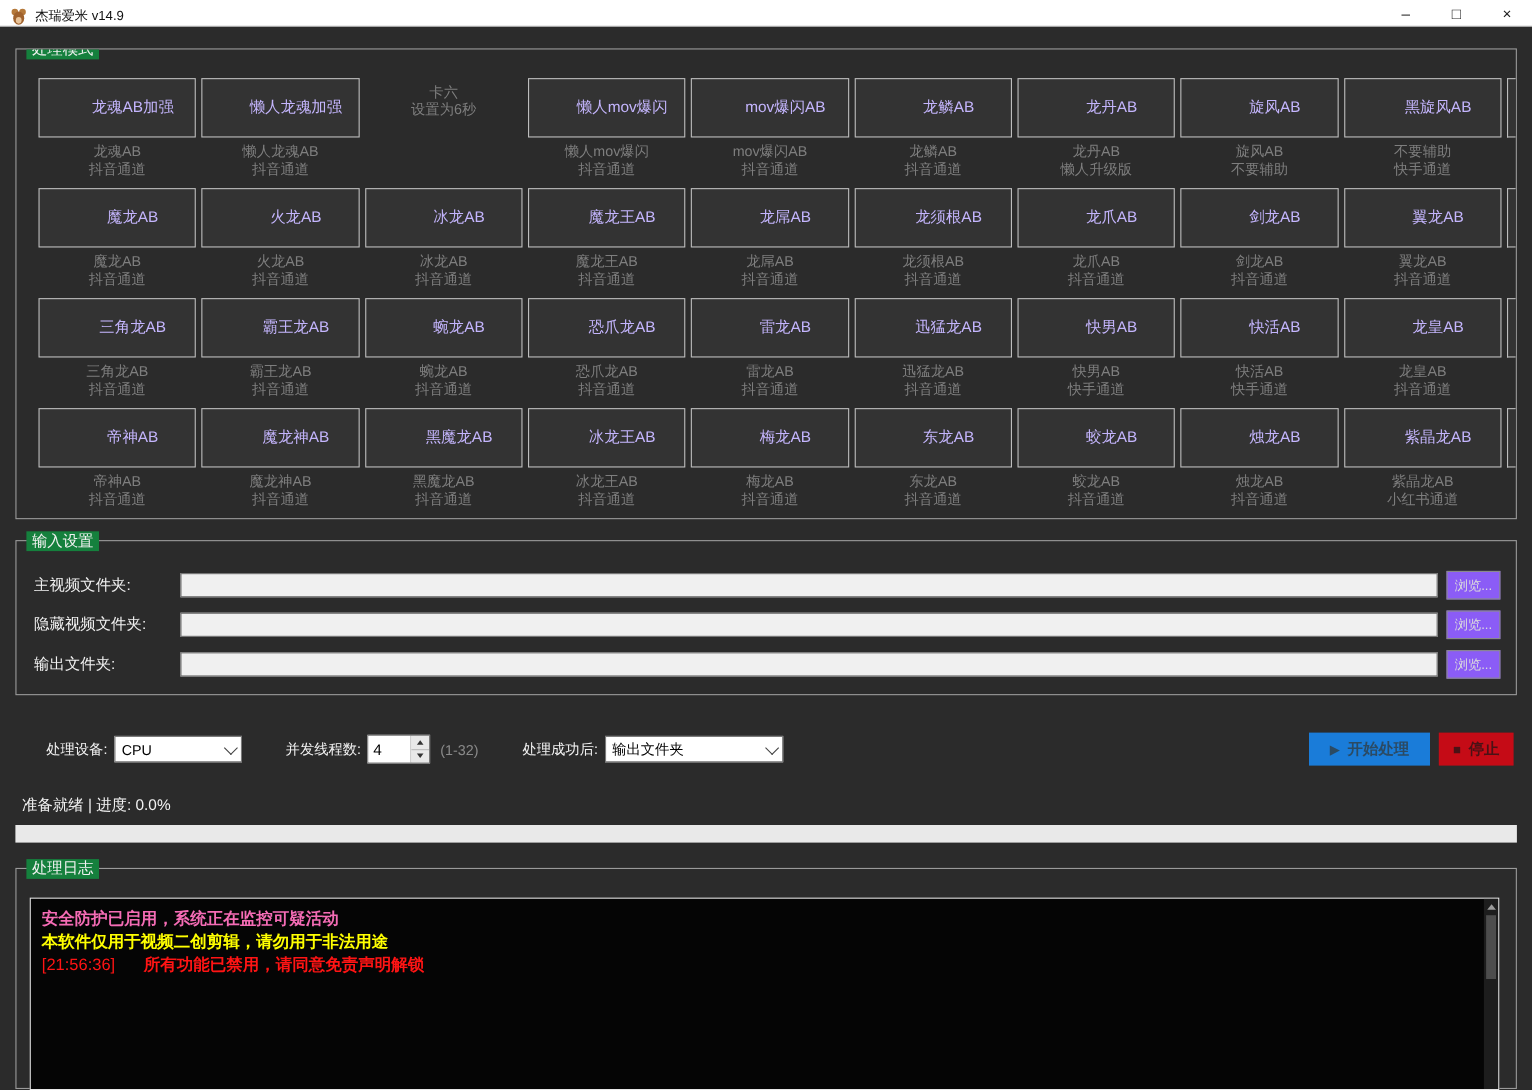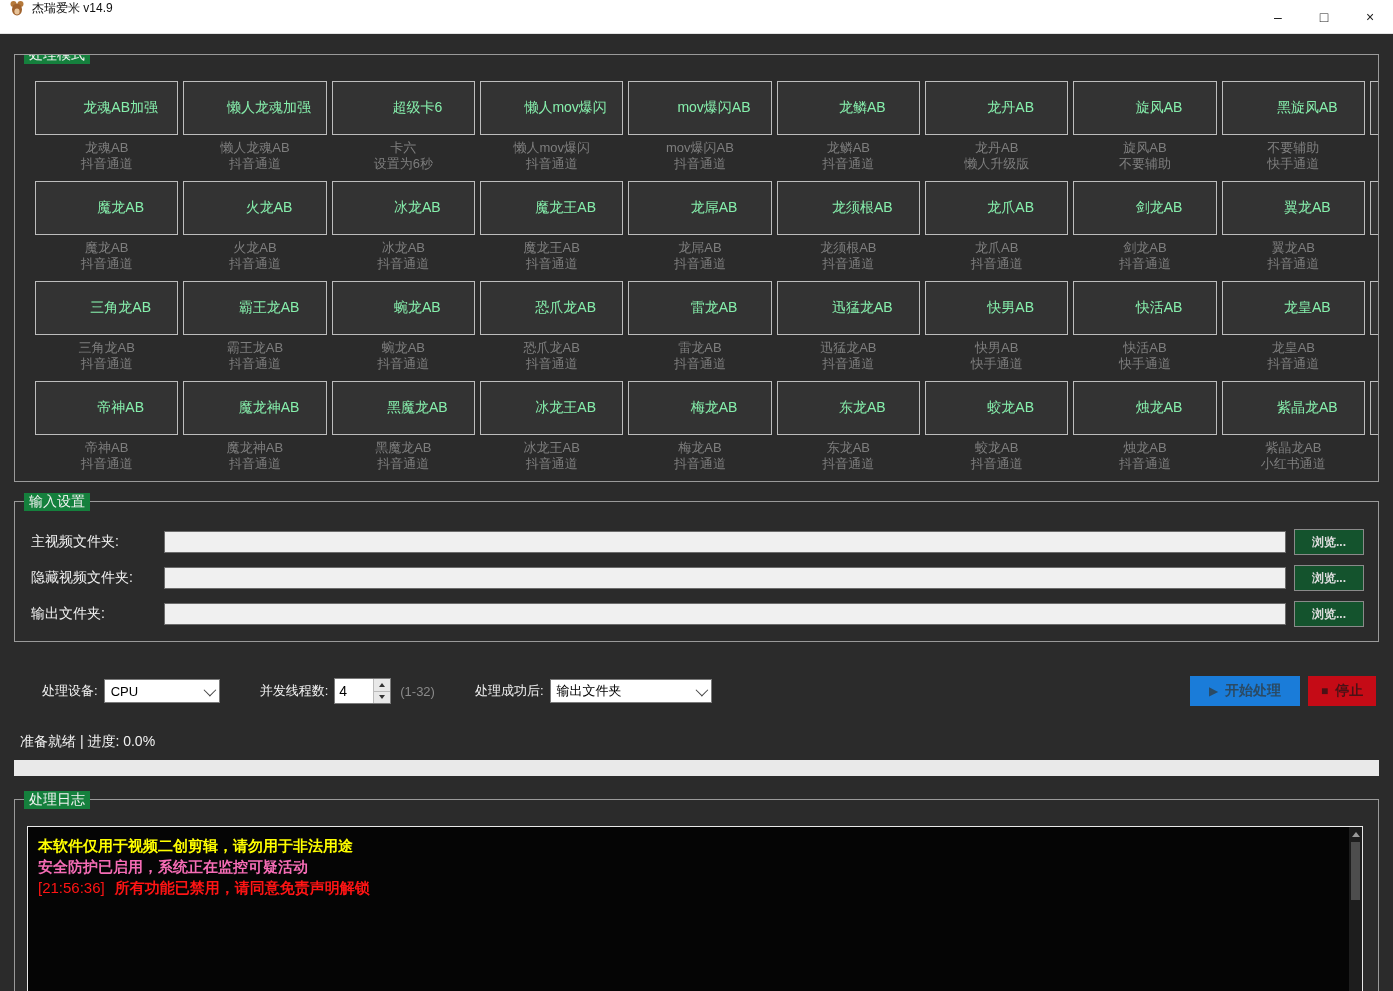--- a/index.html
+++ b/index.html
@@ -1,53 +1,53 @@
 <!DOCTYPE html>
 <html><head>
 <meta charset="utf-8">
 <style>
   * { margin:0; padding:0; box-sizing:border-box; }
   html,body { width:1393px; height:991px; overflow:hidden; background:#2b2b2b;
               font-family:"Liberation Sans","DejaVu Sans",sans-serif; }
 
   
-  .titlebar { height:34px; background:#ffffff; display:flex; align-items:flex-start;
+  .titlebar { height:24px; background:#ffffff; display:flex; align-items:flex-end;
               border-bottom:1px solid #e3e3e3; }
   .app-icon { width:16px; height:16px; margin:0 7px 0 9px; flex:0 0 auto; }
   .win-title { font-size:12px; color:#111; }
   .win-controls { margin-left:auto; display:flex; height:100%; }
   .win-btn { width:46px; height:100%; display:flex; align-items:center; justify-content:center;
              font-size:14px; color:#222; cursor:default; }
 
   
   .groupbox { position:relative; border:1px solid #9a9a9a; margin:0 14px; }
   .group-title { position:absolute; top:-9px; left:9px; background:#15803d;
                  padding:0 5px; color:#f2f2f2; font-size:14px; }
 
   
   .mode-group { margin-top:20px; height:428px; overflow:hidden; }
   .mode-grid { display:grid; grid-template-columns:repeat(9,1fr) 8px; column-gap:5px;
                padding:26px 0 0 20px; }
   .mode-cell { display:flex; flex-direction:column; margin-bottom:9px; }
-  .mode-btn { height:54px; background:#333333; border:1px solid #bdbdbd; color:#86efac;
+  .mode-btn { height:54px; background:#333333; border:1px solid #bdbdbd; color:#c4b5fd;
               font-size:14px; display:flex; align-items:center; justify-content:center;
               cursor:default; white-space:nowrap;padding-left:28px; }
   .mode-cap { margin-top:5px; text-align:center; color:#7e7e7e; font-size:13px; line-height:16px; }
   .mode-sliver { height:54px; background:#333333; border:1px solid #bdbdbd; border-right:none; }
 
   
   .input-group { margin-top:19px; height:141px; }
   .input-rows { padding:27px 14px 0 16px; }
   .input-row { display:flex; align-items:center; margin-bottom:10px; }
   .input-label { width:133px; color:#f2f2f2; font-size:14px; flex:0 0 auto; }
   .path-input { flex:1; height:22px; background:#f0f0f0; border:1px solid #6b6b6b; 
                 font-size:13px; padding:0 4px; color:#000; }
-  .browse-btn { width:70px; height:26px; margin-left:8px; background:#14532d;
+  .browse-btn { width:49px; height:26px; margin-left:8px; background:#8b5cf6;
                 border:1px solid #8a8a8a; color:#dcdcdc; font-size:12px; cursor:default;
-                display:flex; align-items:center; justify-content:center; flex:0 0 auto;font-weight:bold; }
+                display:flex; align-items:center; justify-content:center; flex:0 0 auto; }
 
   
   .controls-row { display:flex; align-items:center; margin:34px 17px 0 42px; height:30px; }
   .ctl-label { color:#f2f2f2; font-size:13px; margin-right:6px; white-space:nowrap; }
   .select { background:#ffffff; border:1px solid #7a7a7a; height:24px; display:flex;
             align-items:center; padding:0 6px; font-size:13px; color:#000; cursor:default; }
   .select .sel-val { flex:1; }
   .select .chev { width:9px; height:9px; border-right:1.5px solid #444; border-bottom:1.5px solid #444;
                   transform:rotate(45deg) translateY(-2px); margin-left:8px; flex:0 0 auto; }
   .sel-device { width:116px; margin-right:40px; }
@@ -75,21 +75,21 @@
   .status-line { margin:27px 14px 0 20px; color:#f2f2f2; font-size:14px; }
   .progress { margin:9px 14px 0 14px; height:16px; background:#e9e9e9; position:relative; }
   .progress-fill { position:absolute; left:0; top:0; bottom:0; background:#2e93e6; }
 
   
   .log-group { margin-top:23px; height:201px; }
   .log-box { position:absolute; left:12px; right:15px; top:26px; bottom:-2px;
              background:#050505; border:1px solid #e8e8e8; overflow:hidden; }
   .log-lines { padding:8px 20px 0 10px; }
   .log-line { font-size:15px; font-weight:bold; line-height:21px; white-space:nowrap; }
-  .log-ts { font-weight:normal; margin-right:10px; }
+  .log-ts { font-weight:normal; margin-right:26px; }
   .log-scrollbar { position:absolute; top:0; right:0; bottom:0; width:13px; background:#1d1d1d; }
   .sb-arrow { height:14px; display:flex; align-items:center; justify-content:center; }
   .sb-tri-up { width:0; height:0; border-left:4px solid transparent; border-right:4px solid transparent;
                border-bottom:5px solid #9a9a9a; }
   .sb-thumb { position:absolute; top:15px; left:2px; right:2px; height:58px; background:#4d4d4d; }
 </style>
 </head>
 <body>
 
 <div class="titlebar">
@@ -118,21 +118,20 @@
         </div>
       </div>
       <div class="mode-cell">
         <div class="mode-btn">懒人龙魂加强</div>
         <div class="mode-cap">
           <div>懒人龙魂AB</div>
           <div>抖音通道</div>
         </div>
       </div>
       <div class="mode-cell">
-        <div class="mode-btn">超级卡6</div>
         <div class="mode-cap">
           <div>卡六</div>
           <div>设置为6秒</div>
         </div>
       </div>
       <div class="mode-cell">
         <div class="mode-btn">懒人mov爆闪</div>
         <div class="mode-cap">
           <div>懒人mov爆闪</div>
           <div>抖音通道</div>
@@ -431,22 +430,22 @@
 
 <div class="status-line">准备就绪 | 进度: 0.0%</div>
 <div class="progress">
   <div class="progress-fill" id="progress-fill" style="width: 0%;"></div>
 </div>
 
 <div class="groupbox log-group">
   <span class="group-title">处理日志</span>
   <div class="log-box">
     <div class="log-lines" id="log-lines">
+        <div class="log-line" style="color: rgb(245, 108, 181);">安全防护已启用，系统正在监控可疑活动</div>
         <div class="log-line" style="color: rgb(255, 255, 0);">本软件仅用于视频二创剪辑，请勿用于非法用途</div>
-        <div class="log-line" style="color: rgb(245, 108, 181);">安全防护已启用，系统正在监控可疑活动</div>
         <div class="log-line" style="color: rgb(255, 20, 20);"><span class="log-ts">[21:56:36]</span><span>所有功能已禁用，请同意免责声明解锁</span></div>
       </div>
     <div class="log-scrollbar">
       <div class="sb-arrow">
         <span class="sb-tri-up"></span>
       </div>
       <div class="sb-thumb"></div>
     </div>
   </div>
 </div>

